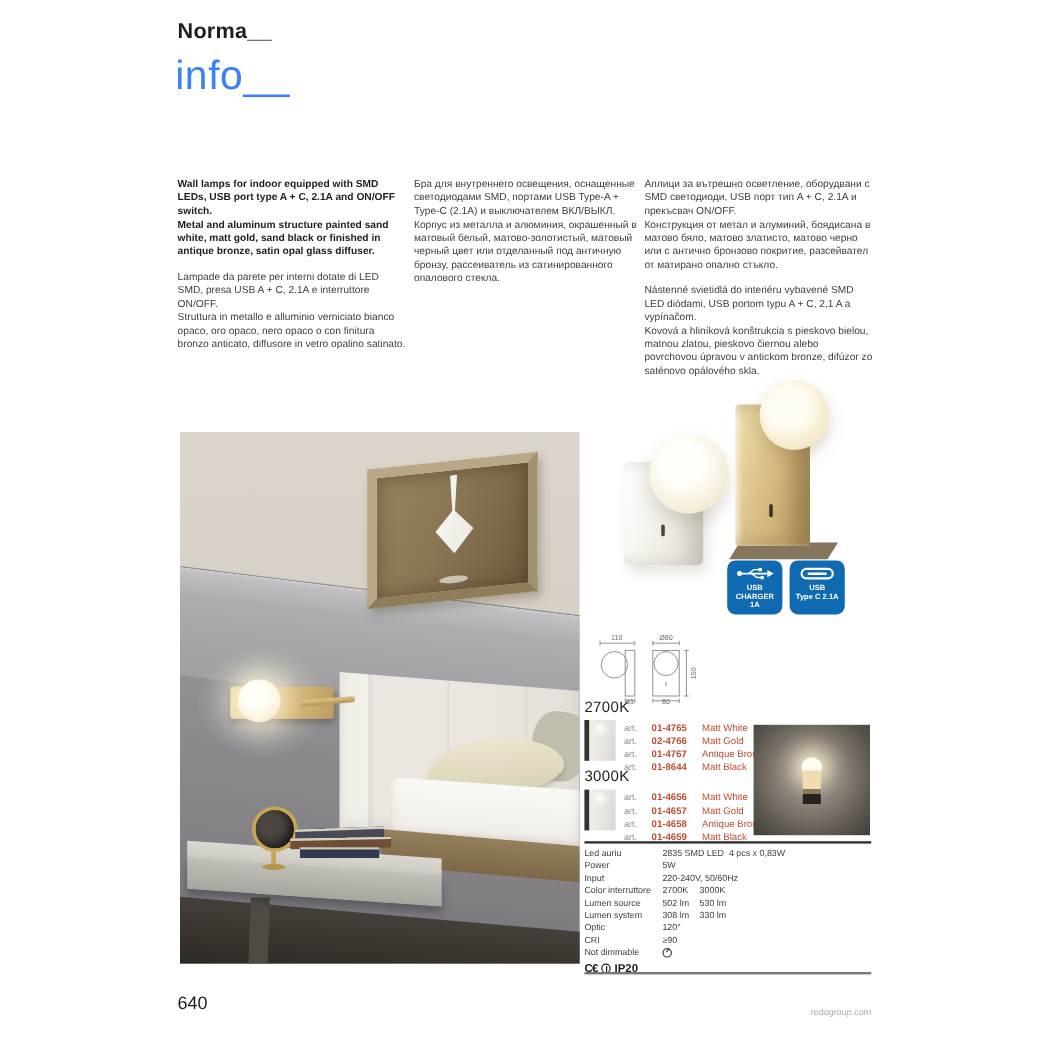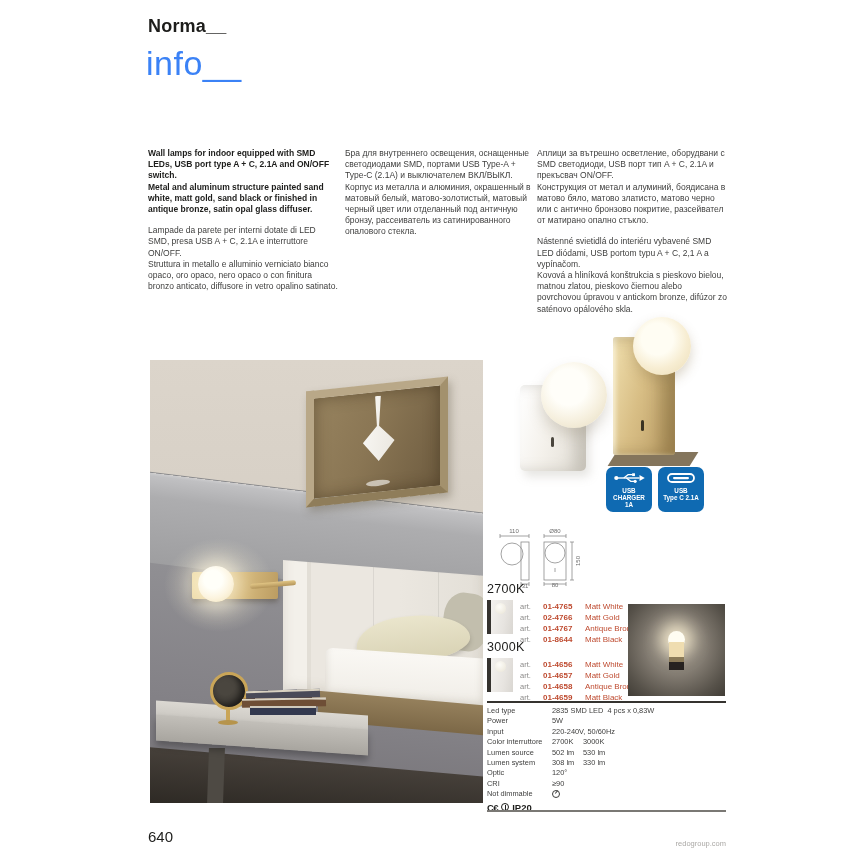--- a/index.html
+++ b/index.html
@@ -312,21 +312,21 @@
   </div>
 
   <div class="amb">
     <div class="asphere"></div>
     <div class="abody"></div>
   </div>
 
   <div class="rule-top"></div>
   <div class="specs">
     <div class="spec-row">
-      <span class="lab">Led type</span>
+      <span class="lab">Led auriu</span>
       <span class="v1">2835 SMD LED  4 pcs x 0,83W</span>
     </div>
     <div class="spec-row">
       <span class="lab">Power</span>
       <span class="v1">5W</span>
     </div>
     <div class="spec-row">
       <span class="lab">Input</span>
       <span class="v1">220-240V, 50/60Hz</span>
     </div>

